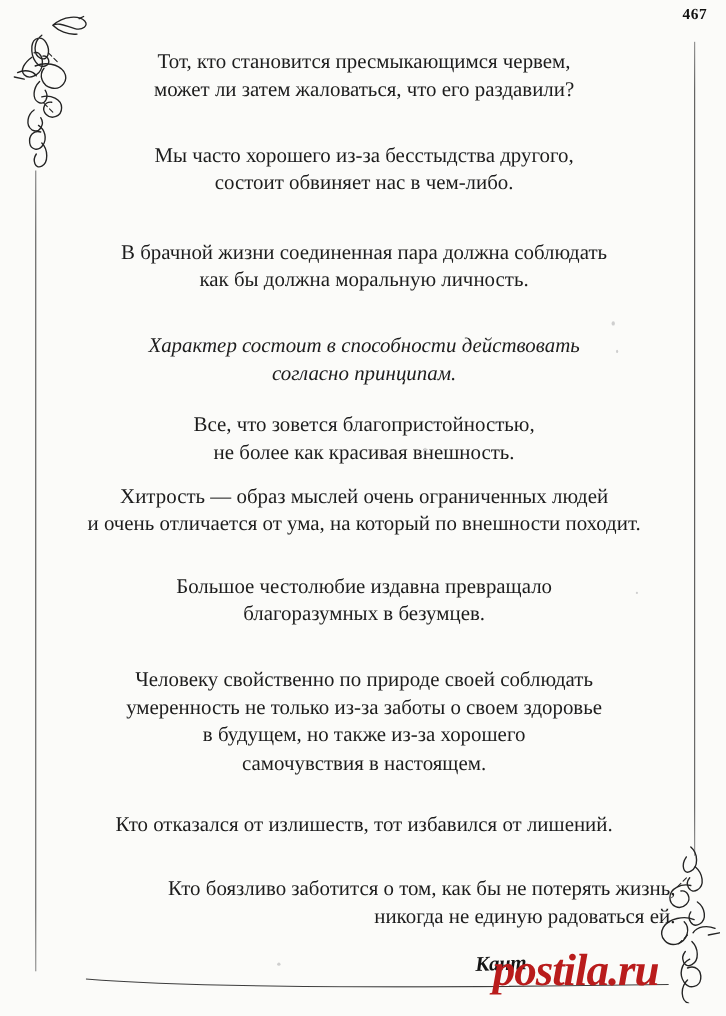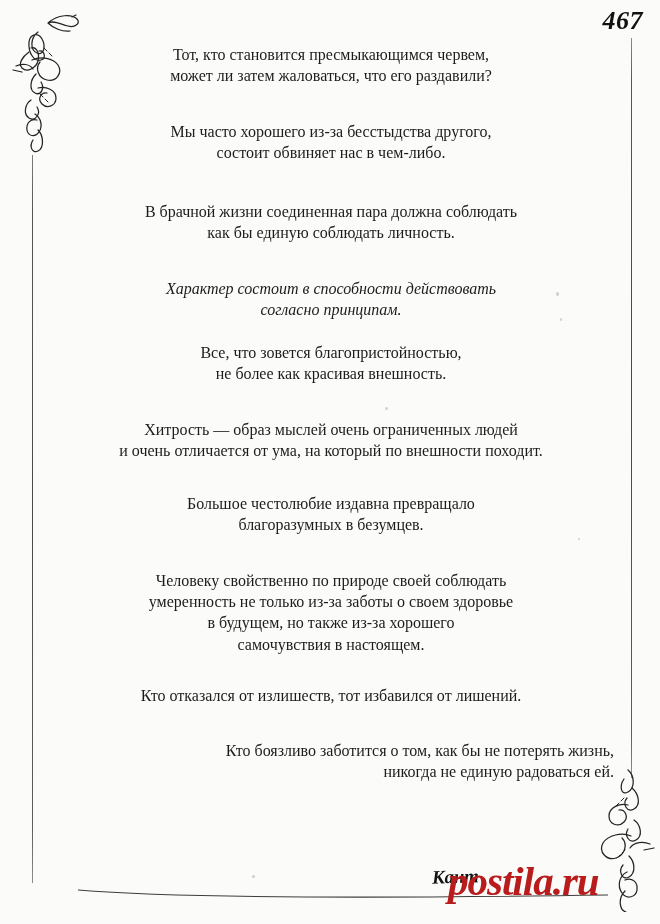--- a/index.html
+++ b/index.html
@@ -15,23 +15,22 @@
     overflow: hidden;
     font-family: "Liberation Serif", "DejaVu Serif", serif;
     color: #1a1a1a;
   }
 
   
   .page-number {
     position: absolute;
     top: 6px;
     right: 17px;
-    font-size: 26px;
+    font-size: 14px;
     font-weight: bold;
-    font-style: italic;
     letter-spacing: 0.5px;
     color: #111;
   }
 
   
   .rule-left {
     position: absolute;
     left: 32px;
     top: 155px;
     width: 1px;
@@ -69,33 +68,33 @@
   
   .quotes {
     position: absolute;
     left: 48px;
     top: 44px;
     width: 566px;
     text-align: center;
   }
   .quote {
     margin: 0 0 30px 0;
-    font-size: 16px;
+    font-size: 19px;
     line-height: 1.33;
     color: #1c1c1c;
   }
   .quote:last-child { margin-bottom: 0; text-align: right; }
   .quote .line { display: block; white-space: nowrap; }
 
   
   .q0 { margin-bottom: 34px; }
   .q1 { margin-bottom: 38px; }
   .q2 { margin-bottom: 34px; }
   .q3 { margin-bottom: 22px; font-style: italic; }
-  .q4 { margin-bottom: 34px; }
+  .q4 { margin-bottom: 14px; }
   .q5 { margin-bottom: 32px; }
   .q6 { margin-bottom: 34px; }
   .q7 { margin-bottom: 30px; }
   .q8 { margin-bottom: 34px; }
   .q9 { margin-bottom: 36px; }
 
   
   .signature {
     position: absolute;
     left: 432px;
@@ -204,21 +203,21 @@
       <span class="line">может ли затем жаловаться, что его раздавили?</span>
     </p>
 
     <p class="quote q1">
       <span class="line">Мы часто хорошего из-за бесстыдства другого,</span>
       <span class="line">состоит обвиняет нас в чем-либо.</span>
     </p>
 
     <p class="quote q2">
       <span class="line">В брачной жизни соединенная пара должна соблюдать</span>
-      <span class="line">как бы единую соблюдать личность.</span>
+      <span class="line">как бы должна моральную личность.</span>
     </p>
 
     <p class="quote q3">
       <span class="line">Характер состоит в способности действовать</span>
       <span class="line">согласно принципам.</span>
     </p>
 
     <p class="quote q4">
       <span class="line">Все, что зовется благопристойностью,</span>
       <span class="line">не более как красивая внешность.</span>

